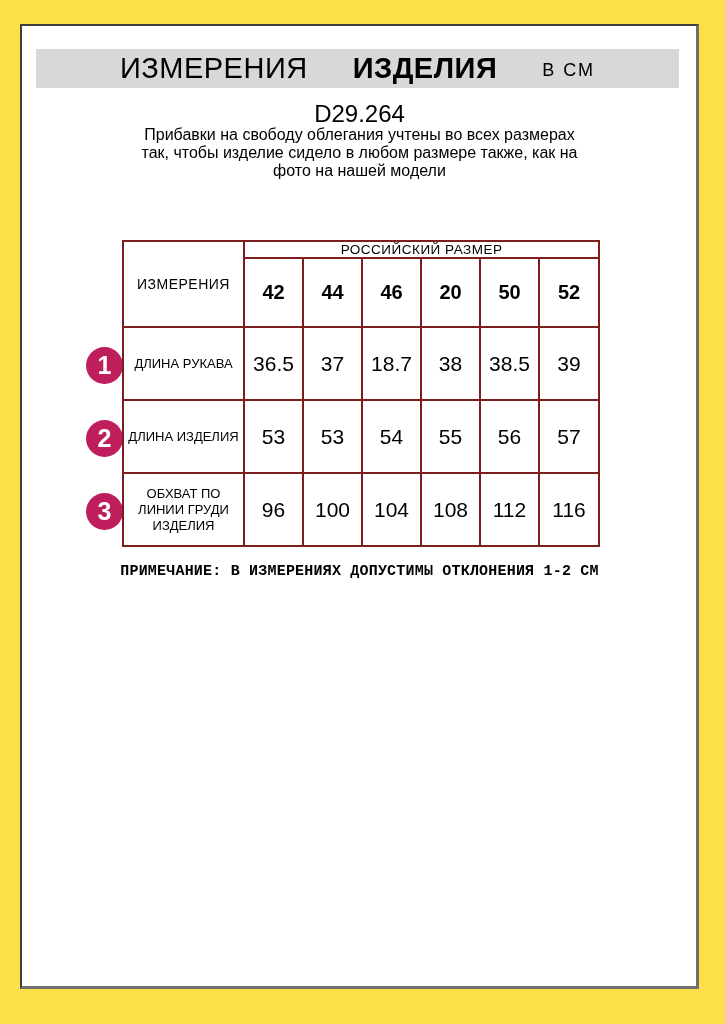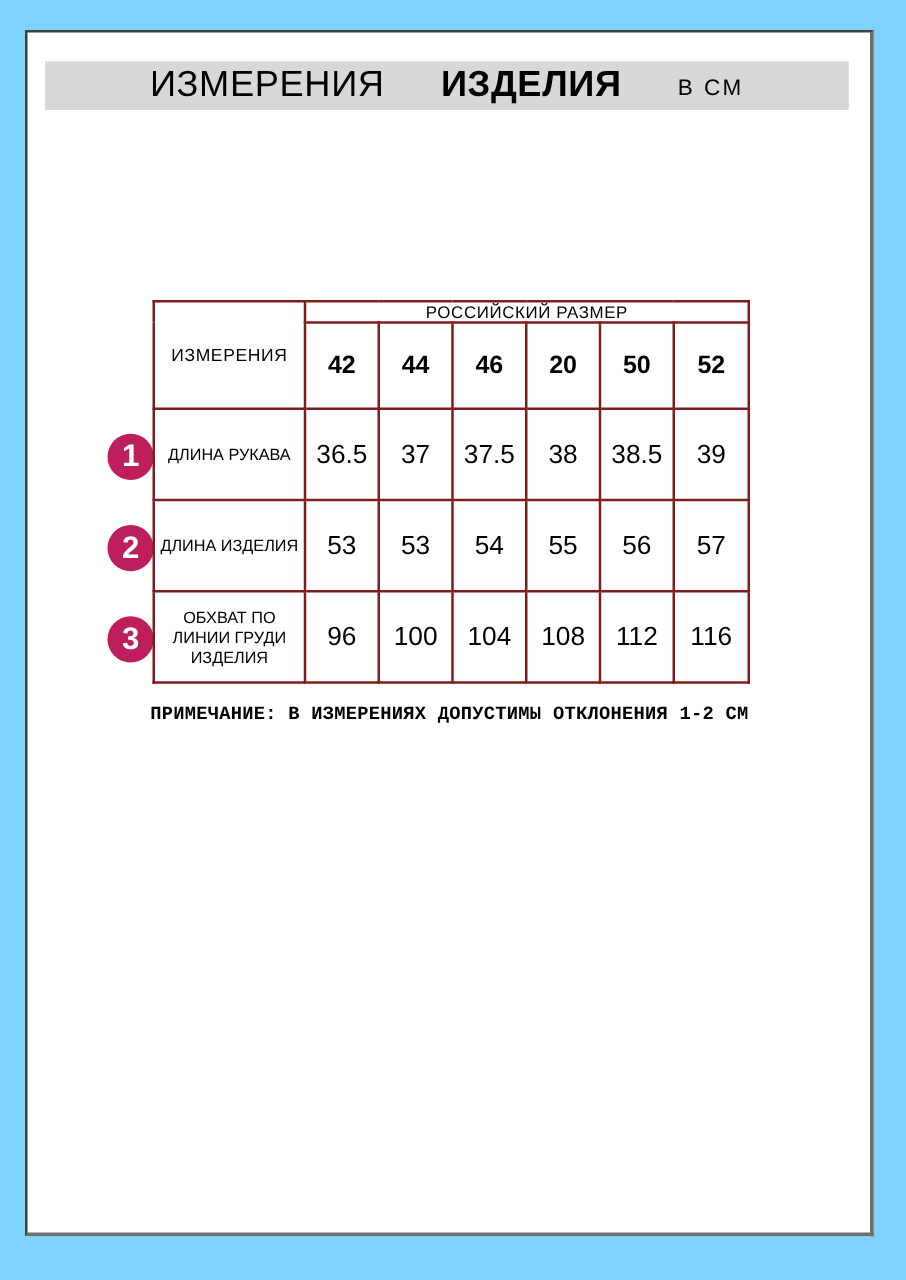--- a/index.html
+++ b/index.html
@@ -2,21 +2,21 @@
 <html style="--accent-circle: #BE1E5B; --header-bar-bg: #D8D8D8;"><head>
 <meta charset="utf-8">
 <style>
   * { margin: 0; padding: 0; box-sizing: border-box; }
   html, body {
     width: 725px; height: 1024px;
     background: #ffffff;
     font-family: "Liberation Sans", sans-serif;
     color: #000;
   }
-  .page { position: relative; width: 725px; height: 1024px; background: #7dd3fc; overflow: hidden; }
+  .page { position: relative; width: 725px; height: 1024px; background: #fde047; overflow: hidden; }
 
   .frame {
     position: absolute; left: 20px; top: 24px; width: 679px; height: 965px;
     border: 2px solid #3f3f3f;
     border-right-width: 3px; border-bottom-width: 3px;
     border-right-color: #6f6f6f; border-bottom-color: #6f6f6f;
     background: #fff;
   }
 
   .header-bar {
@@ -76,21 +76,25 @@
 
 <div class="page">
   <div class="frame"></div>
 
   <div class="header-bar">
     <span class="title-regular">ИЗМЕРЕНИЯ</span>
     <span class="title-bold">ИЗДЕЛИЯ</span>
     <span class="title-units">В СМ</span>
   </div>
 
+  <div class="product-code">D29.264</div>
 
+  <div class="intro-text">Прибавки на свободу облегания учтены во всех размерах
+так, чтобы изделие сидело в любом размере также, как на
+фото на нашей модели</div>
 
   <div class="marker marker-1">1</div>
   <div class="marker marker-2">2</div>
   <div class="marker marker-3">3</div>
 
   <table class="size-table">
     <colgroup>
       <col style="width:121px">
       <col style="width:59px">
         <col style="width:59px">
@@ -109,21 +113,21 @@
         <td>44</td>
         <td>46</td>
         <td>20</td>
         <td>50</td>
         <td>52</td>
       </tr>
       <tr class="data-row">
         <td class="row-label">ДЛИНА РУКАВА</td>
         <td class="value-cell">36.5</td>
         <td class="value-cell">37</td>
-        <td class="value-cell">37.5</td>
+        <td class="value-cell">18.7</td>
         <td class="value-cell">38</td>
         <td class="value-cell">38.5</td>
         <td class="value-cell">39</td>
       </tr>
       <tr class="data-row">
         <td class="row-label">ДЛИНА ИЗДЕЛИЯ</td>
         <td class="value-cell">53</td>
         <td class="value-cell">53</td>
         <td class="value-cell">54</td>
         <td class="value-cell">55</td>

